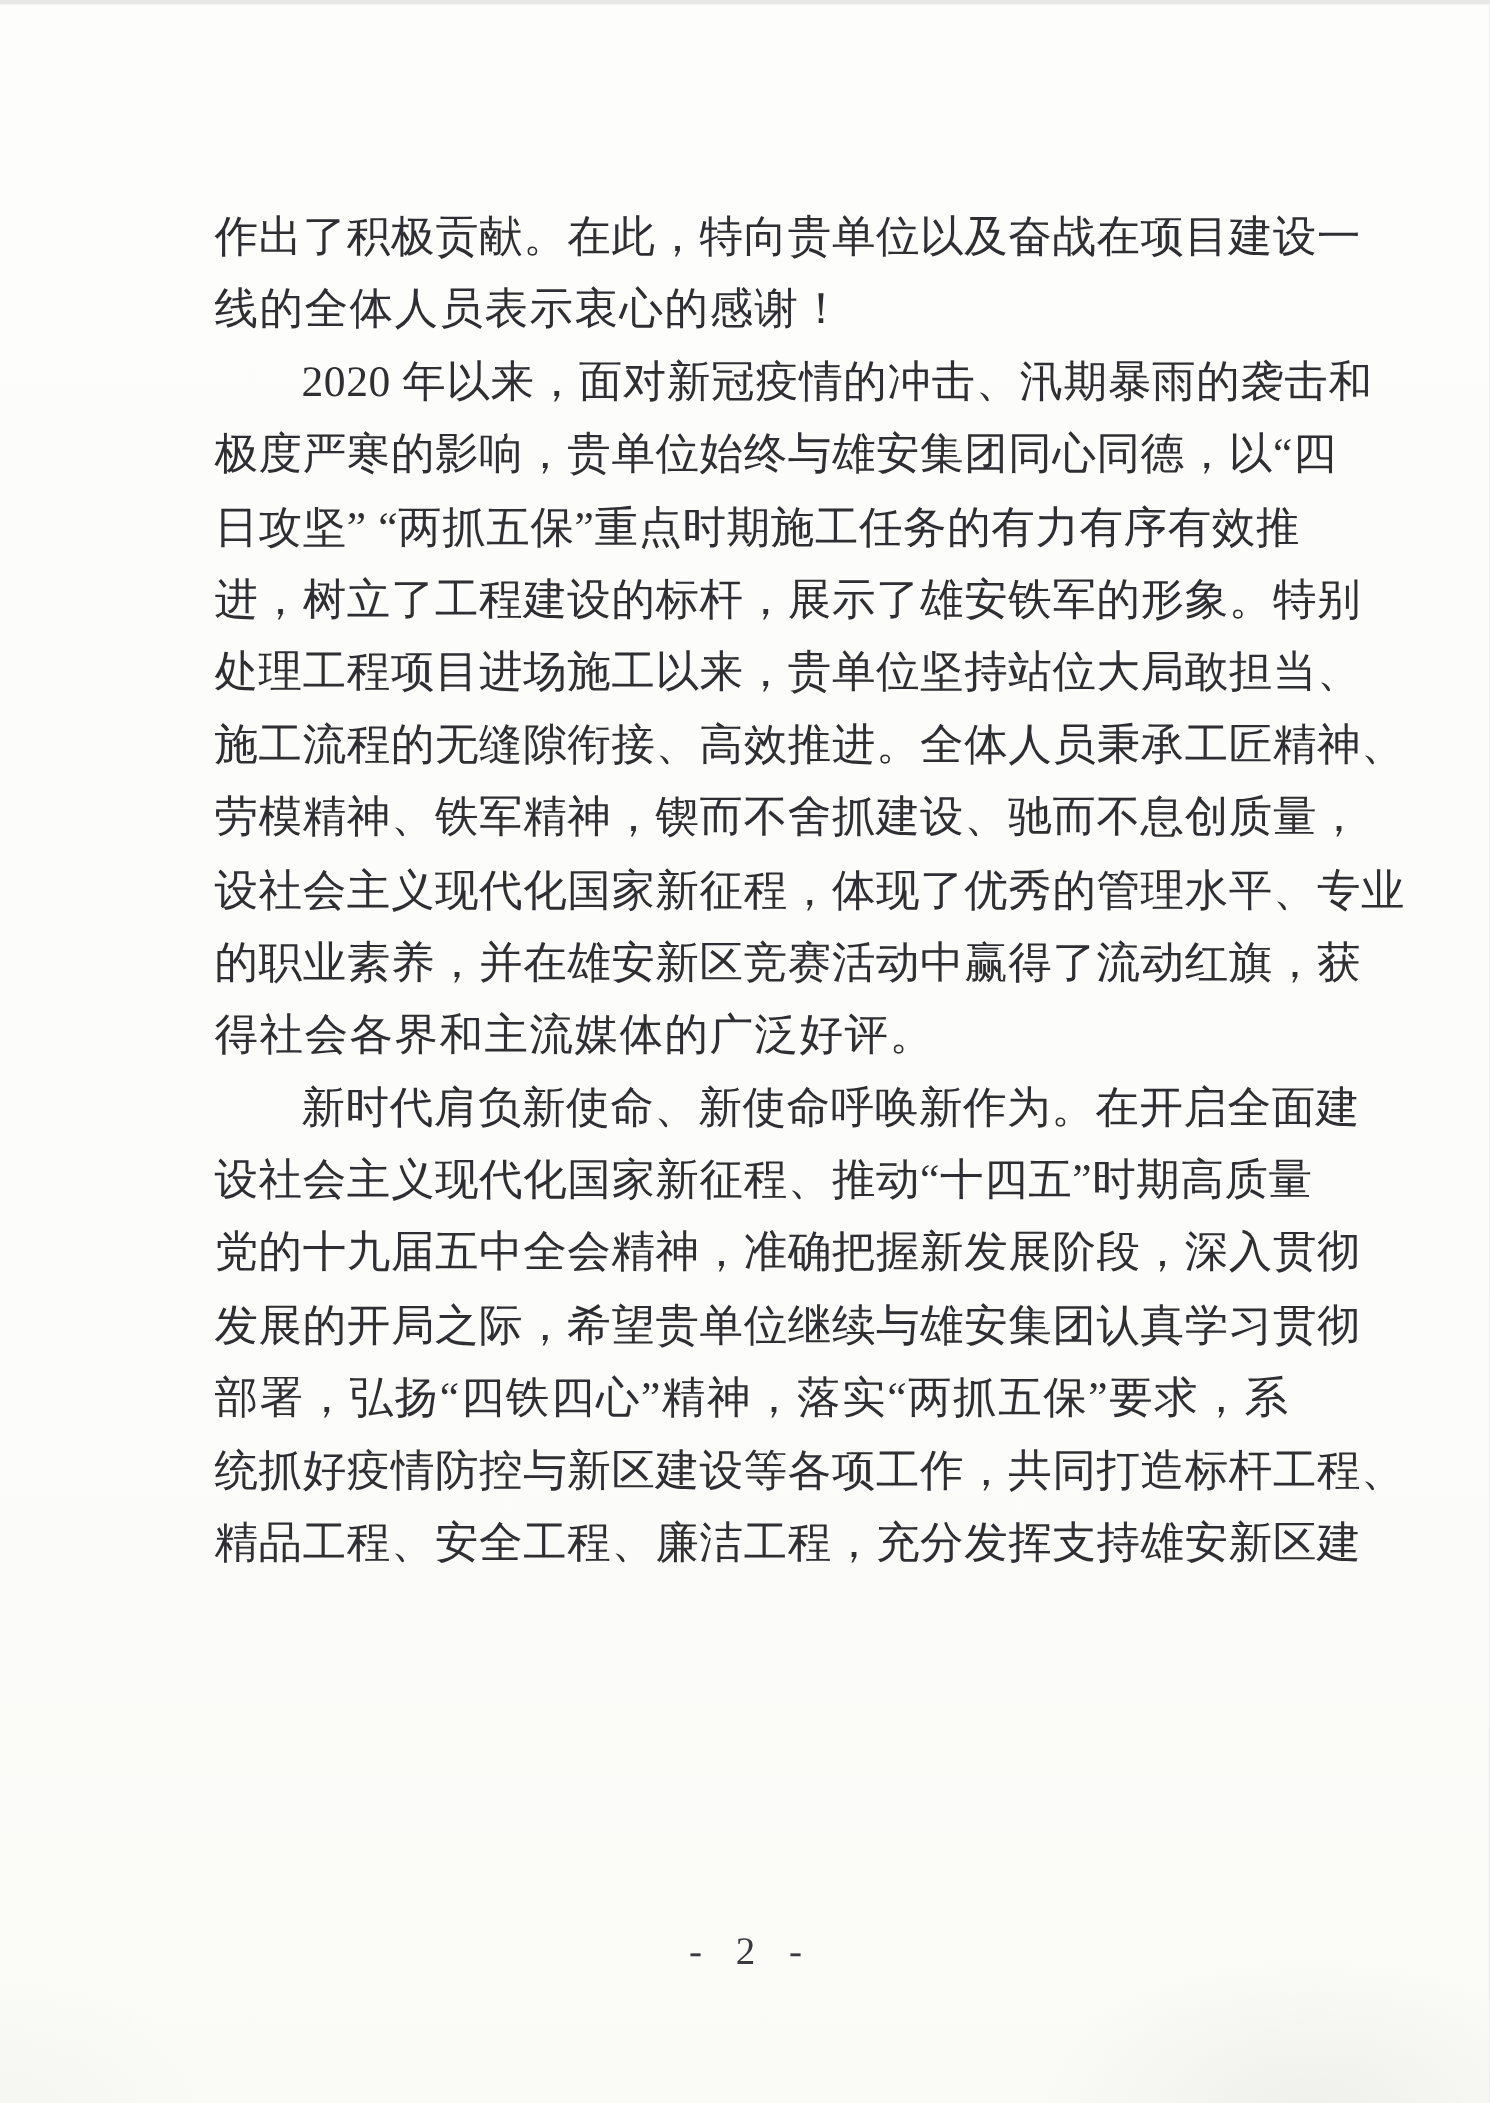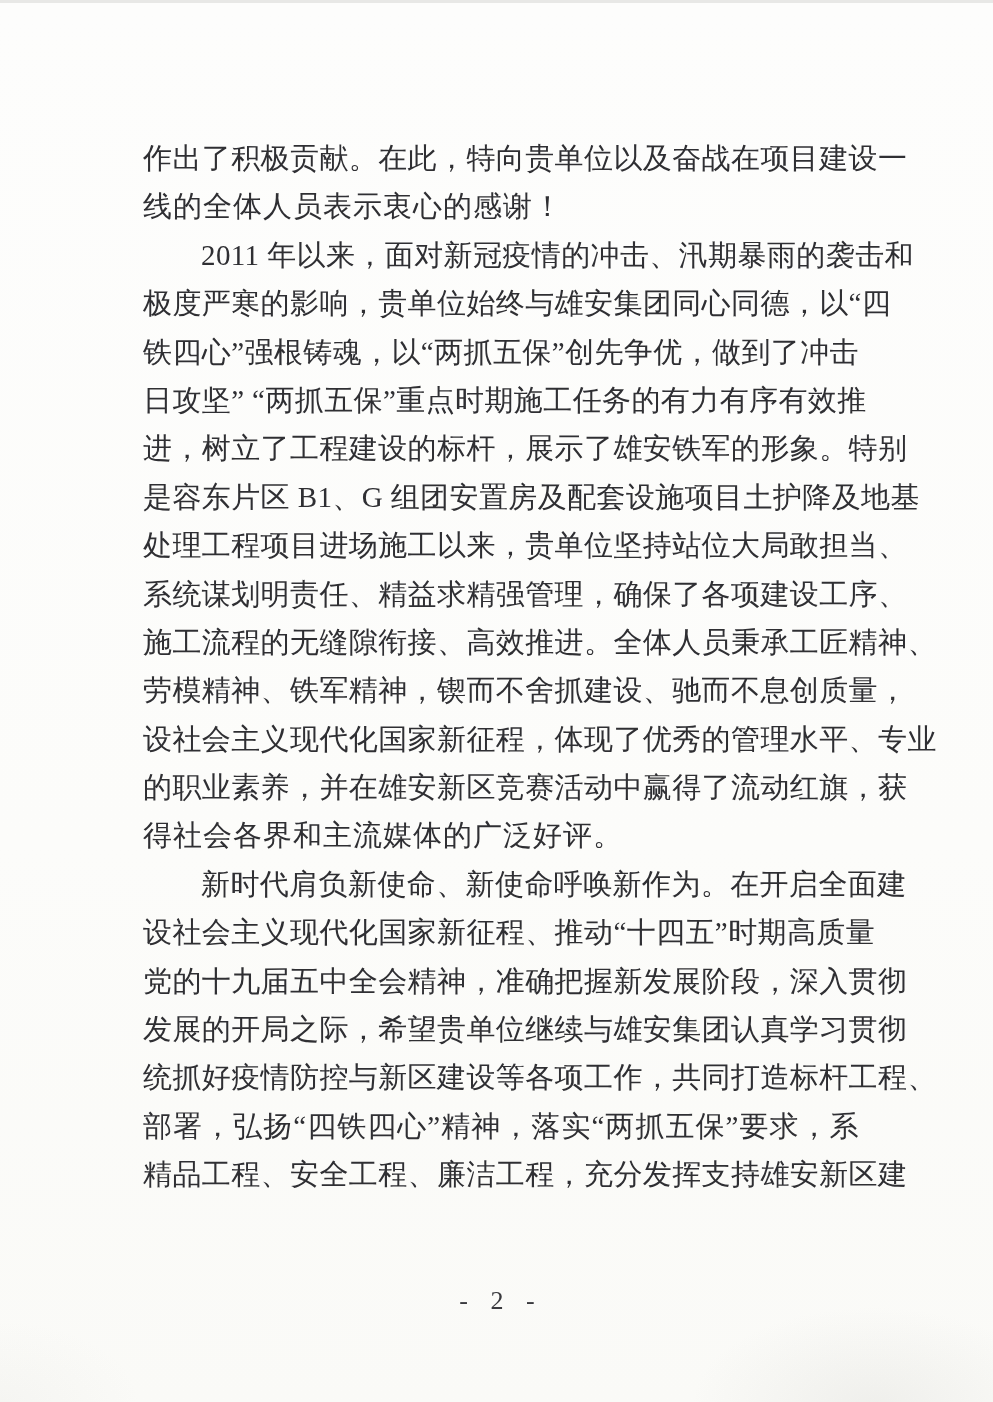--- a/index.html
+++ b/index.html
@@ -56,38 +56,35 @@
     color: #3a3a3e;
   }
 </style>
 </head>
 <body>
 
 <div class="page">
   <div class="body-text">
     <div class="ln">作出了积极贡献。在此，特向贵单位以及奋战在项目建设一</div>
     <div class="ln end">线的全体人员表示衷心的感谢！</div>
-    <div class="ln indent">2011 年以来，面对新冠疫情的冲击、汛期暴雨的袭击和</div>
+    <div class="ln indent">2020 年以来，面对新冠疫情的冲击、汛期暴雨的袭击和</div>
     <div class="ln">极度严寒的影响，贵单位始终与雄安集团同心同德，以“四</div>
-    <div class="ln">铁四心”强根铸魂，以“两抓五保”创先争优，做到了冲击</div>
     <div class="ln">日攻坚” “两抓五保”重点时期施工任务的有力有序有效推</div>
     <div class="ln">进，树立了工程建设的标杆，展示了雄安铁军的形象。特别</div>
-    <div class="ln">是容东片区 B1、G 组团安置房及配套设施项目土护降及地基</div>
     <div class="ln">处理工程项目进场施工以来，贵单位坚持站位大局敢担当、</div>
-    <div class="ln">系统谋划明责任、精益求精强管理，确保了各项建设工序、</div>
     <div class="ln">施工流程的无缝隙衔接、高效推进。全体人员秉承工匠精神、</div>
     <div class="ln">劳模精神、铁军精神，锲而不舍抓建设、驰而不息创质量，</div>
     <div class="ln">设社会主义现代化国家新征程，体现了优秀的管理水平、专业</div>
     <div class="ln">的职业素养，并在雄安新区竞赛活动中赢得了流动红旗，获</div>
     <div class="ln end">得社会各界和主流媒体的广泛好评。</div>
     <div class="ln indent">新时代肩负新使命、新使命呼唤新作为。在开启全面建</div>
     <div class="ln">设社会主义现代化国家新征程、推动“十四五”时期高质量</div>
     <div class="ln">党的十九届五中全会精神，准确把握新发展阶段，深入贯彻</div>
     <div class="ln">发展的开局之际，希望贵单位继续与雄安集团认真学习贯彻</div>
+    <div class="ln">部署，弘扬“四铁四心”精神，落实“两抓五保”要求，系</div>
     <div class="ln">统抓好疫情防控与新区建设等各项工作，共同打造标杆工程、</div>
-    <div class="ln">部署，弘扬“四铁四心”精神，落实“两抓五保”要求，系</div>
     <div class="ln">精品工程、安全工程、廉洁工程，充分发挥支持雄安新区建</div>
   </div>
 
   <div class="footer">
     <span class="page-number">- 2 -</span>
   </div>
 </div>
 
 </body></html>

